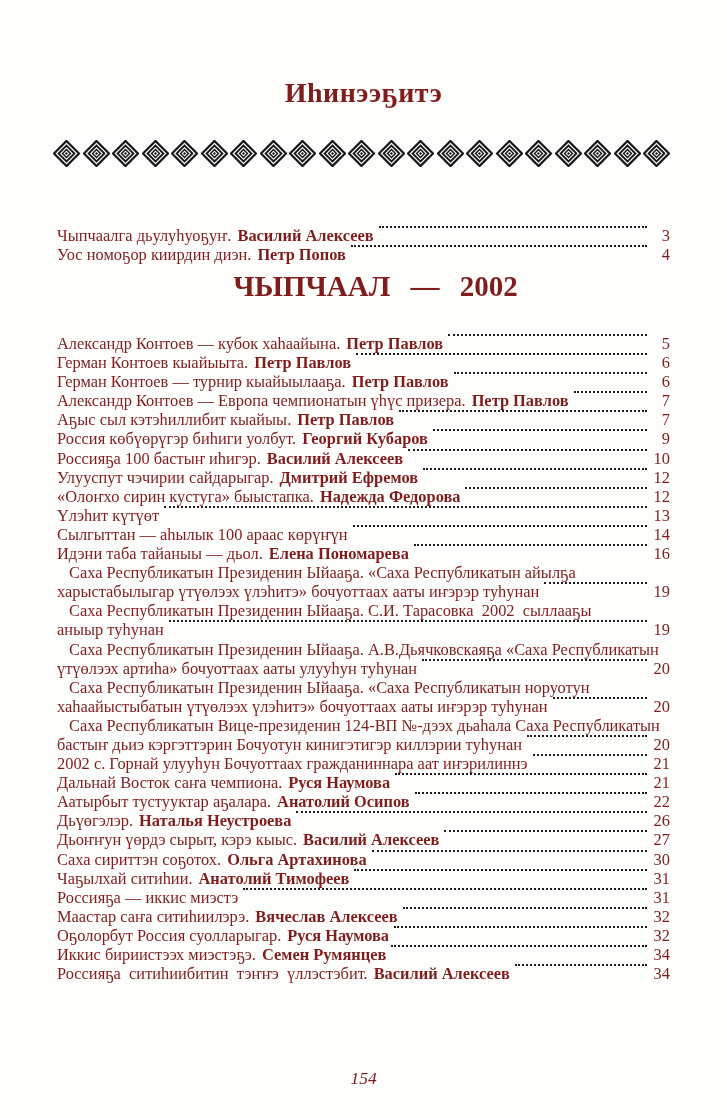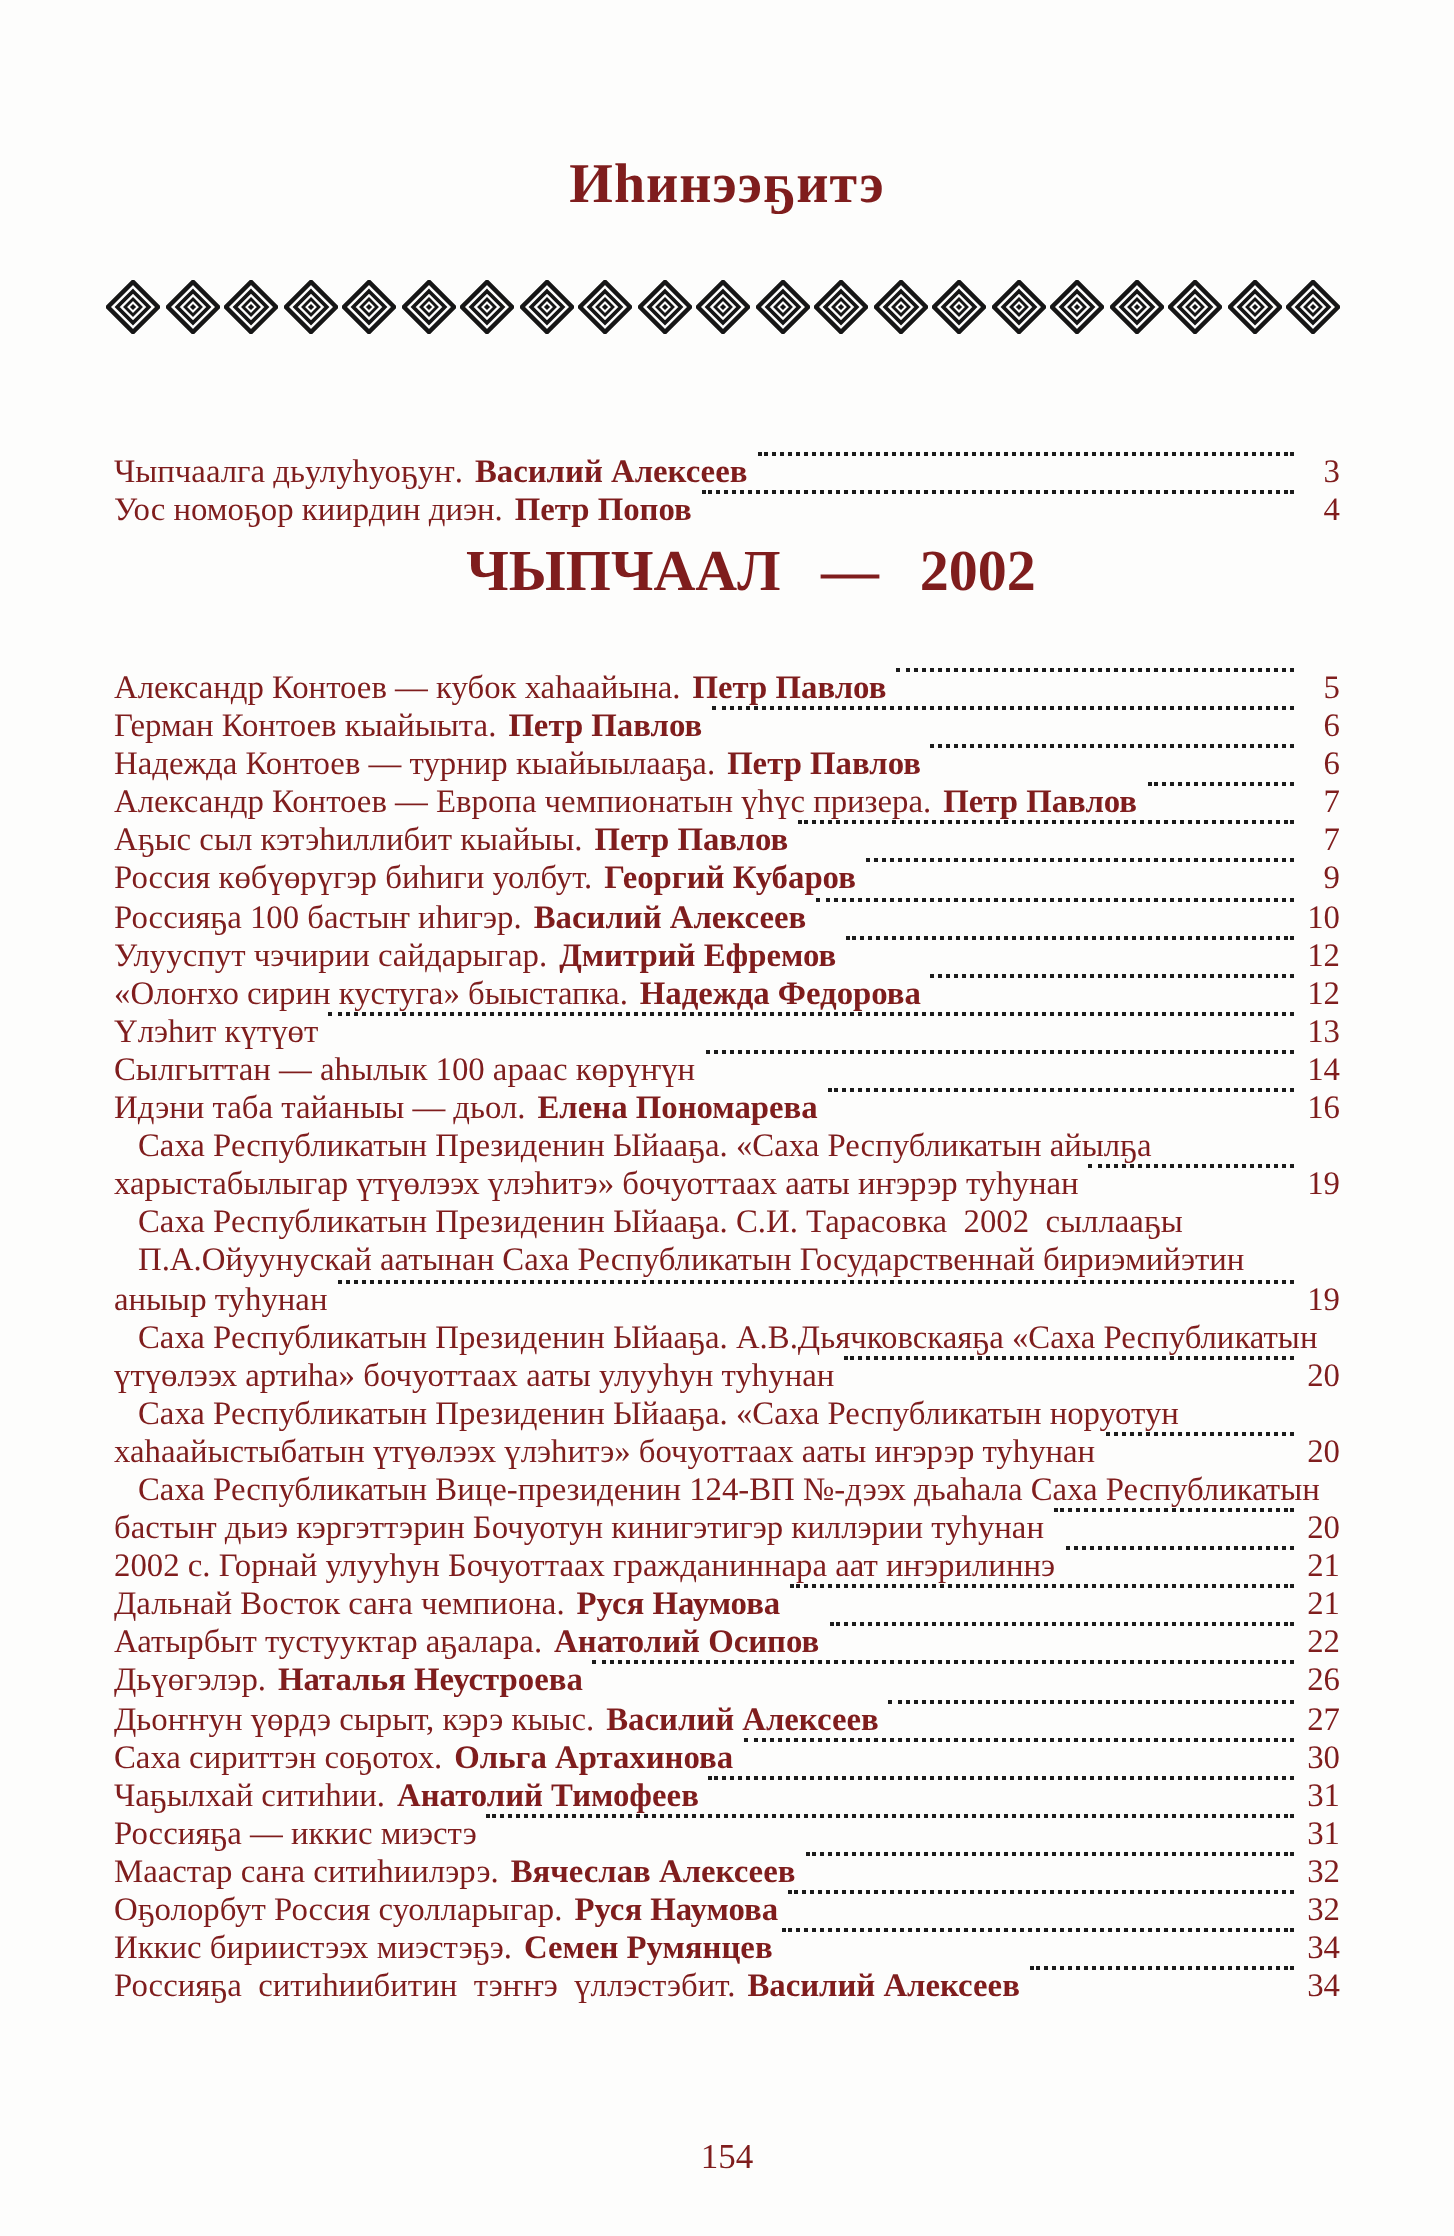--- a/index.html
+++ b/index.html
@@ -30,21 +30,21 @@
   .t{white-space:pre-wrap;}
   .author{font-weight:bold;margin-left:6px;white-space:pre;}
   .leader{
     flex:1 1 auto;min-width:8px;
     border-bottom:2.1px dotted #1c1c1c;
     margin:0 3px 3.5px 5px;
   }
   .pagenum{flex:0 0 auto;min-width:20px;text-align:right;}
   .folio{
     position:absolute;top:1068px;left:0;width:100%;
-    text-align:center;font-size:17.5px;
+    text-align:center;font-size:17.5px;font-style:italic;
   }
 </style>
 </head>
 <body>
 
 <div class="page">
   <h1 class="book-title">Иһинээҕитэ</h1>
   <div class="ornament-band">
       <svg class="diamond" width="27" height="27" viewBox="0 0 28 28">
         <polygon points="14,1 27,14 14,27 1,14" fill="none" stroke="#161616" stroke-width="2.3"></polygon>
@@ -204,21 +204,21 @@
       <div class="entry">
         <div class="row">
           <span class="t">Герман Контоев кыайыыта.</span>
           <span class="author">Петр Павлов</span>
           <span class="leader"></span>
           <span class="pagenum">6</span>
         </div>
       </div>
       <div class="entry">
         <div class="row">
-          <span class="t">Надежда Контоев — турнир кыайыылааҕа.</span>
+          <span class="t">Герман Контоев — турнир кыайыылааҕа.</span>
           <span class="author">Петр Павлов</span>
           <span class="leader"></span>
           <span class="pagenum">6</span>
         </div>
       </div>
       <div class="entry">
         <div class="row">
           <span class="t">Александр Контоев — Европа чемпионатын үһүс призера.</span>
           <span class="author">Петр Павлов</span>
           <span class="leader"></span>
@@ -290,21 +290,20 @@
       <div class="entry">
         <div class="line">Саха Республикатын Президенин Ыйааҕа. «Саха Республикатын айылҕа</div>
         <div class="row">
           <span class="t">харыстабылыгар үтүөлээх үлэһитэ» бочуоттаах ааты иҥэрэр туһунан</span>
           <span class="leader"></span>
           <span class="pagenum">19</span>
         </div>
       </div>
       <div class="entry">
         <div class="line">Саха Республикатын Президенин Ыйааҕа. С.И. Тарасовка  2002  сыллааҕы</div>
-        <div class="line">П.А.Ойуунускай аатынан Саха Республикатын Государственнай бириэмийэтин</div>
         <div class="row">
           <span class="t">аныыр туһунан</span>
           <span class="leader"></span>
           <span class="pagenum">19</span>
         </div>
       </div>
       <div class="entry">
         <div class="line">Саха Республикатын Президенин Ыйааҕа. А.В.Дьячковскаяҕа «Саха Республикатын</div>
         <div class="row">
           <span class="t">үтүөлээх артиһа» бочуоттаах ааты улууһун туһунан</span>

